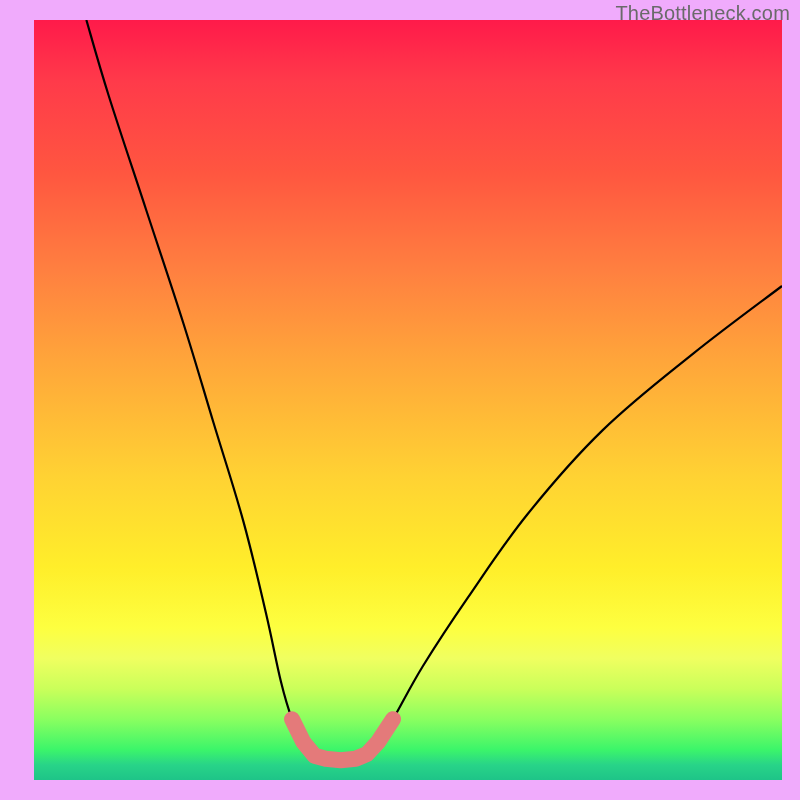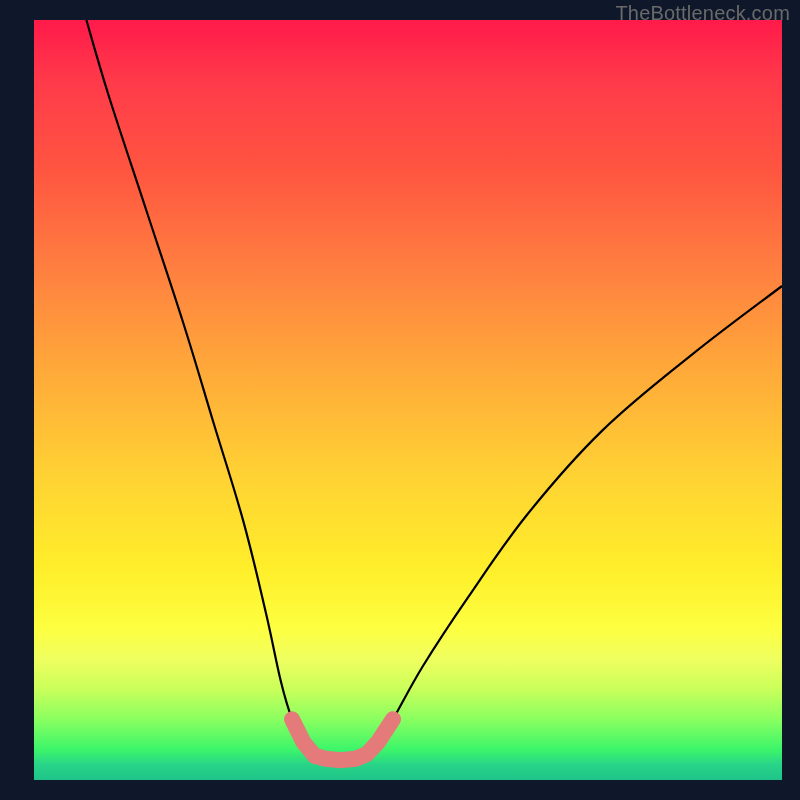--- a/index.html
+++ b/index.html
@@ -10,21 +10,21 @@
     background: #000;
     overflow: hidden;
     font-family: Arial, Helvetica, sans-serif;
   }
   .frame {
     position: absolute;
     left: 0;
     top: 0;
     width: 800px;
     height: 800px;
-    background: #0f172a;
+    background: #f0abfc;
   }
   .plot {
     position: absolute;
     left: 34px;
     top: 20px;
     width: 748px;
     height: 760px;
     background: linear-gradient(
       to bottom,
       #ff1a4a 0%,

